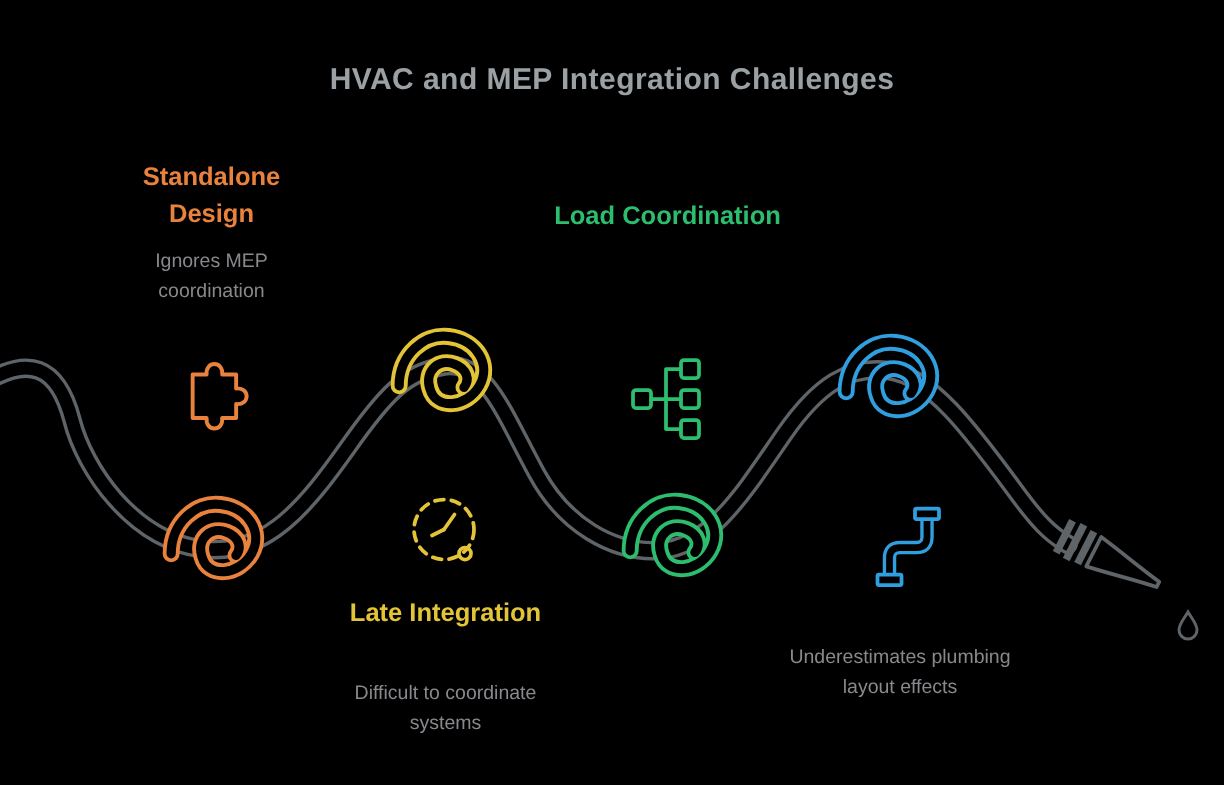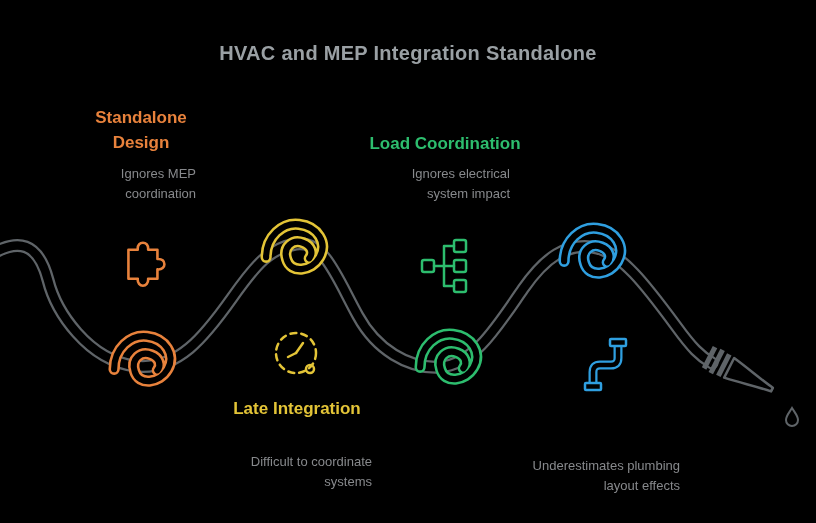--- a/index.html
+++ b/index.html
@@ -12,21 +12,21 @@
   .title {
     position:absolute; top:42px; left:0; width:100%;
     text-align:center; font-size:20px; font-weight:bold;
     color:var(--color-title,#9aa0a4); letter-spacing:.3px;
   }
   .m-title {
     position:absolute; text-align:center;
     font-size:17px; font-weight:bold; line-height:1.45;
   }
   .m-sub {
-    position:absolute; text-align:right;
+    position:absolute; text-align:center;
     font-size:13px; line-height:1.5;
     color:var(--color-subtitle,#87898c);
   }
   .t-orange { color:var(--color-orange,#e8823c); }
   .t-green  { color:var(--color-green,#2dbd6e); }
   .t-yellow { color:var(--color-yellow,#e3c437); }
   .t-blue   { color:var(--color-blue,#2f9fe0); }
 
   svg { position:absolute; overflow:visible; }
   .s-orange { stroke:var(--color-orange,#e8823c); }
@@ -54,34 +54,33 @@
     <g transform="translate(706,356) rotate(27)">
       <line class="s-hose" x1="4" y1="-12" x2="4" y2="12" stroke-width="5"></line>
       <line class="s-hose" x1="12" y1="-13" x2="12" y2="13" stroke-width="5"></line>
       <line class="s-hose" x1="20" y1="-12" x2="20" y2="12" stroke-width="5"></line>
       <path class="s-hose" d="M26,-11 C44,-8 60,-4 74,-2 L74,2 C60,4 44,8 26,11 Z" fill="#000" stroke-width="2.5" stroke-linejoin="round"></path>
       <line class="s-hose" x1="74" y1="-2.5" x2="74" y2="2.5" stroke-width="2"></line>
     </g>
     <path class="s-hose" d="M792,408 c3,5 6,8 6,12 a6,6 0 1,1 -12,0 c0,-4 3,-7 6,-12 z" fill="none" stroke-width="2"></path>
   </svg>
 
-  <div class="title">HVAC and MEP Integration Standalone</div>
+  <div class="title">HVAC and MEP Integration Challenges</div>
 
   <div class="m-title t-orange" style="left:86px;top:106px;width:110px">Standalone Design</div>
   <div class="m-sub" style="left:86px;top:164px;width:110px">Ignores MEP coordination</div>
   <svg width="58" height="58" viewBox="0 0 56 56" style="left:116px;top:230px">
     <path class="thin s-orange" d="M12,19 h9 c-1,-9 11,-9 10,0 h9 v9 c9,-1 9,11 0,10 v9 h-9 c1,9 -11,9 -10,0 h-9 z"></path>
   </svg>
   <svg width="72" height="66" viewBox="0 0 70 64" style="left:110px;top:328px">
     <path class="tube s-orange" d="M4,40 C4,20 20,6 36,8 C54,10 64,26 56,40 C48,54 28,56 24,42 C20,30 30,22 40,26 C48,29 50,36 46,41"></path>
     <path class="tube-core" d="M4,40 C4,20 20,6 36,8 C54,10 64,26 56,40 C48,54 28,56 24,42 C20,30 30,22 40,26 C48,29 50,36 46,41"></path>
   </svg>
 
   <div class="m-title t-green" style="left:345px;top:132px;width:200px">Load Coordination</div>
-  <div class="m-sub" style="left:380px;top:164px;width:130px">Ignores electrical system impact</div>
   <svg width="52" height="58" viewBox="0 0 52 58" style="left:420px;top:238px">
     <g class="thin s-green" stroke-width="2.2">
       <rect x="2" y="22" width="12" height="12" rx="2"></rect>
       <rect x="34" y="2" width="12" height="12" rx="2"></rect>
       <rect x="34" y="22" width="12" height="12" rx="2"></rect>
       <rect x="34" y="42" width="12" height="12" rx="2"></rect>
       <path d="M14,28 H24 M24,8 V48 M24,8 H34 M24,28 H34 M24,48 H34"></path>
     </g>
   </svg>
   <svg width="72" height="66" viewBox="0 0 70 64" style="left:416px;top:326px">
@@ -97,21 +96,21 @@
   </svg>
   <svg width="58" height="58" viewBox="0 0 58 58" style="left:268px;top:326px">
     <g class="thin s-yellow">
       <circle cx="28" cy="27" r="20" stroke-dasharray="6 5"></circle>
       <path d="M28,27 L35,17"></path>
       <path d="M28,27 L20,31"></path>
       <circle cx="42" cy="43" r="4"></circle>
     </g>
   </svg>
 
-  <div class="m-sub" style="left:520px;top:456px;width:160px">Underestimates plumbing layout effects</div>
+  <div class="m-sub" style="left:520px;top:428px;width:160px">Underestimates plumbing layout effects</div>
   <svg width="72" height="66" viewBox="0 0 70 64" style="left:560px;top:220px">
     <path class="tube s-blue" d="M4,40 C4,20 20,6 36,8 C54,10 64,26 56,40 C48,54 28,56 24,42 C20,30 30,22 40,26 C48,29 50,36 46,41"></path>
     <path class="tube-core" d="M4,40 C4,20 20,6 36,8 C54,10 64,26 56,40 C48,54 28,56 24,42 C20,30 30,22 40,26 C48,29 50,36 46,41"></path>
   </svg>
   <svg width="56" height="56" viewBox="0 0 56 56" style="left:576px;top:334px">
     <path class="pipe s-blue" d="M42,12 V24 Q42,31 35,31 H24 Q17,31 17,38 V50"></path>
     <path class="pipe-core" d="M42,12 V24 Q42,31 35,31 H24 Q17,31 17,38 V50"></path>
     <rect x="34" y="5" width="16" height="7" rx="1" fill="#000" class="thin s-blue" stroke-width="2"></rect>
     <rect x="9" y="49" width="16" height="7" rx="1" fill="#000" class="thin s-blue" stroke-width="2"></rect>
   </svg>

